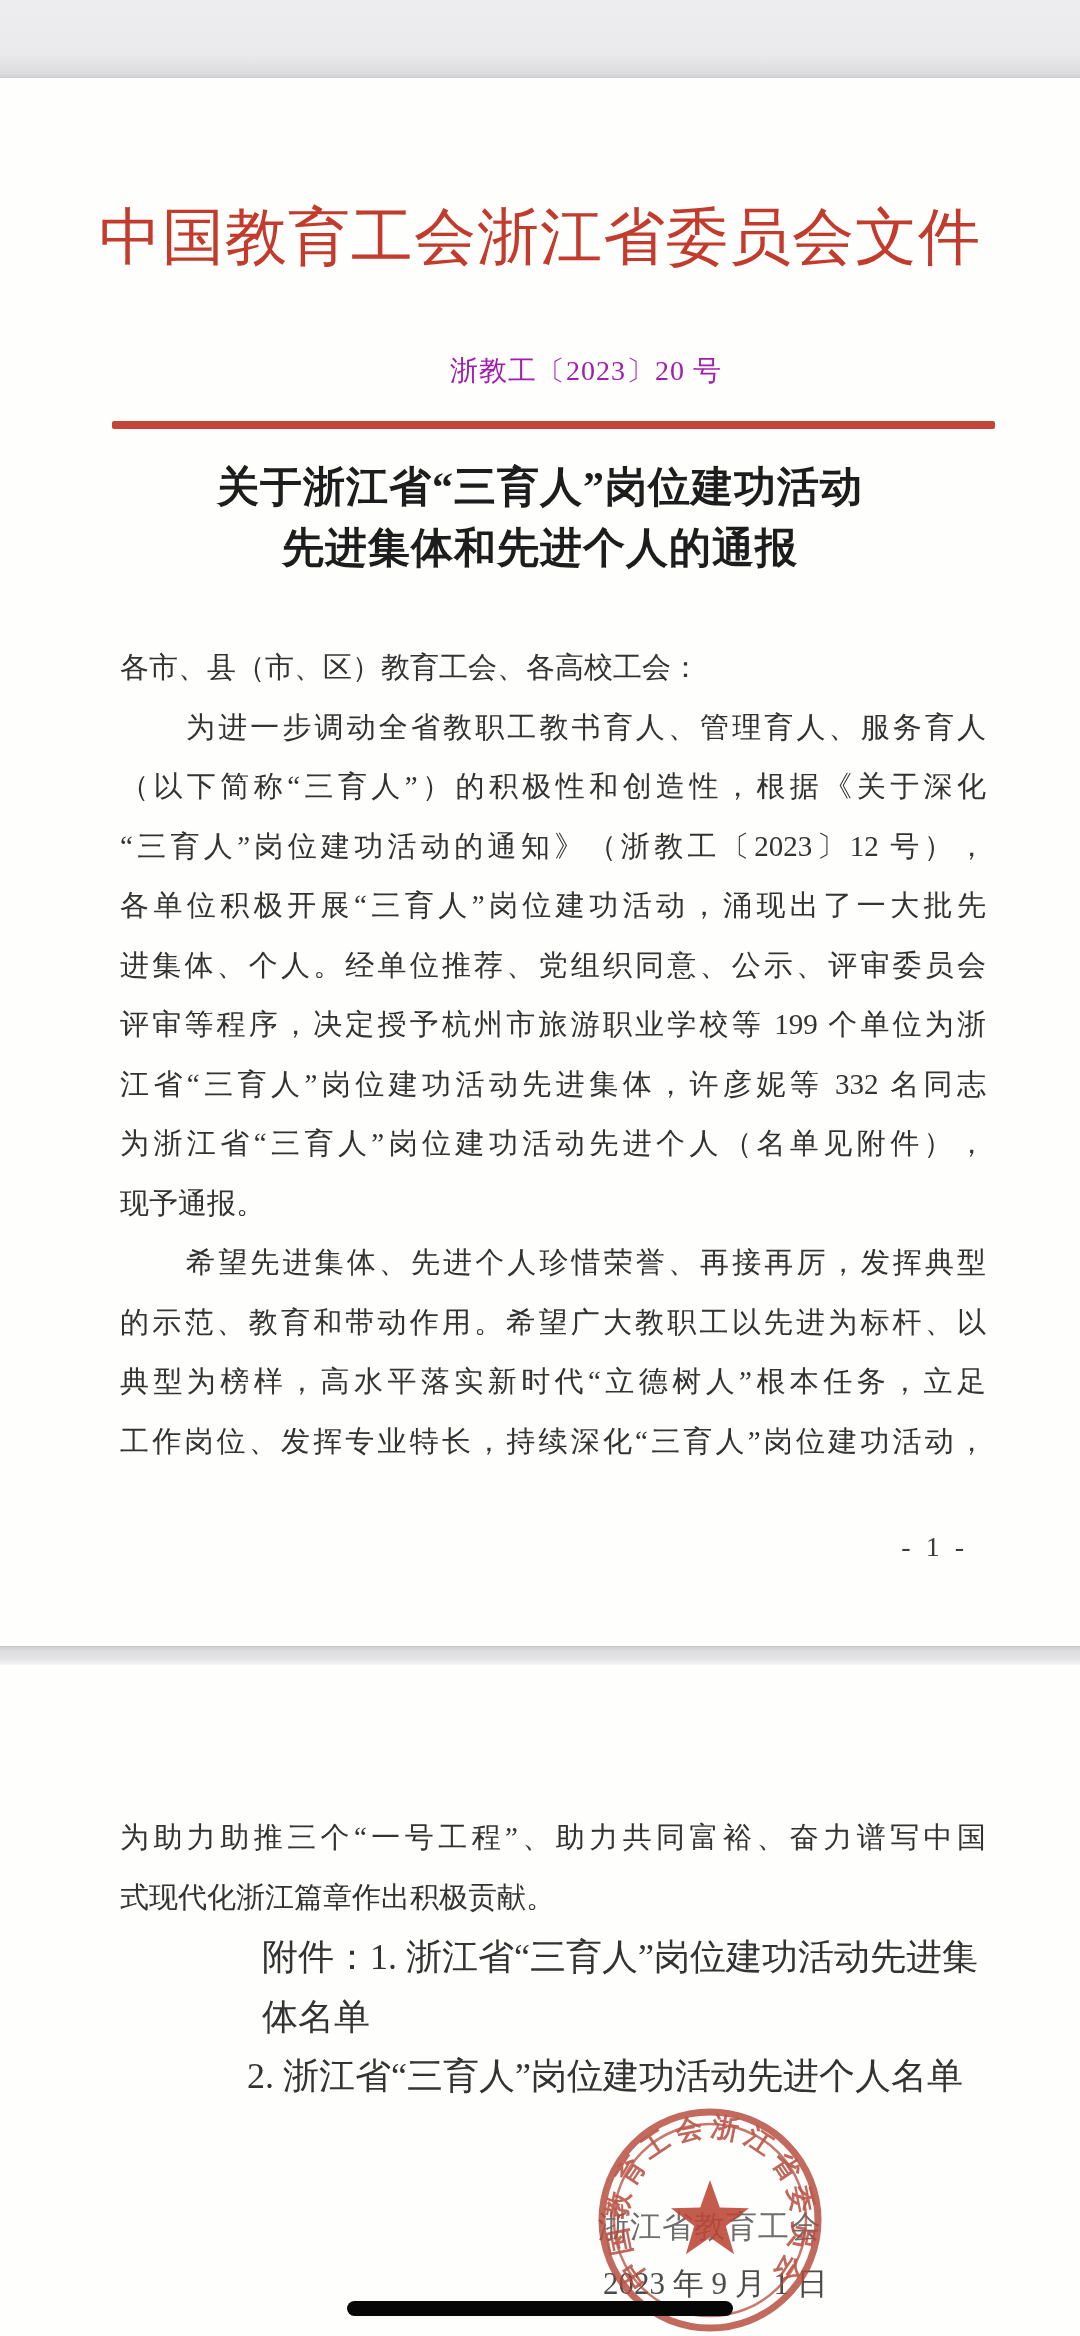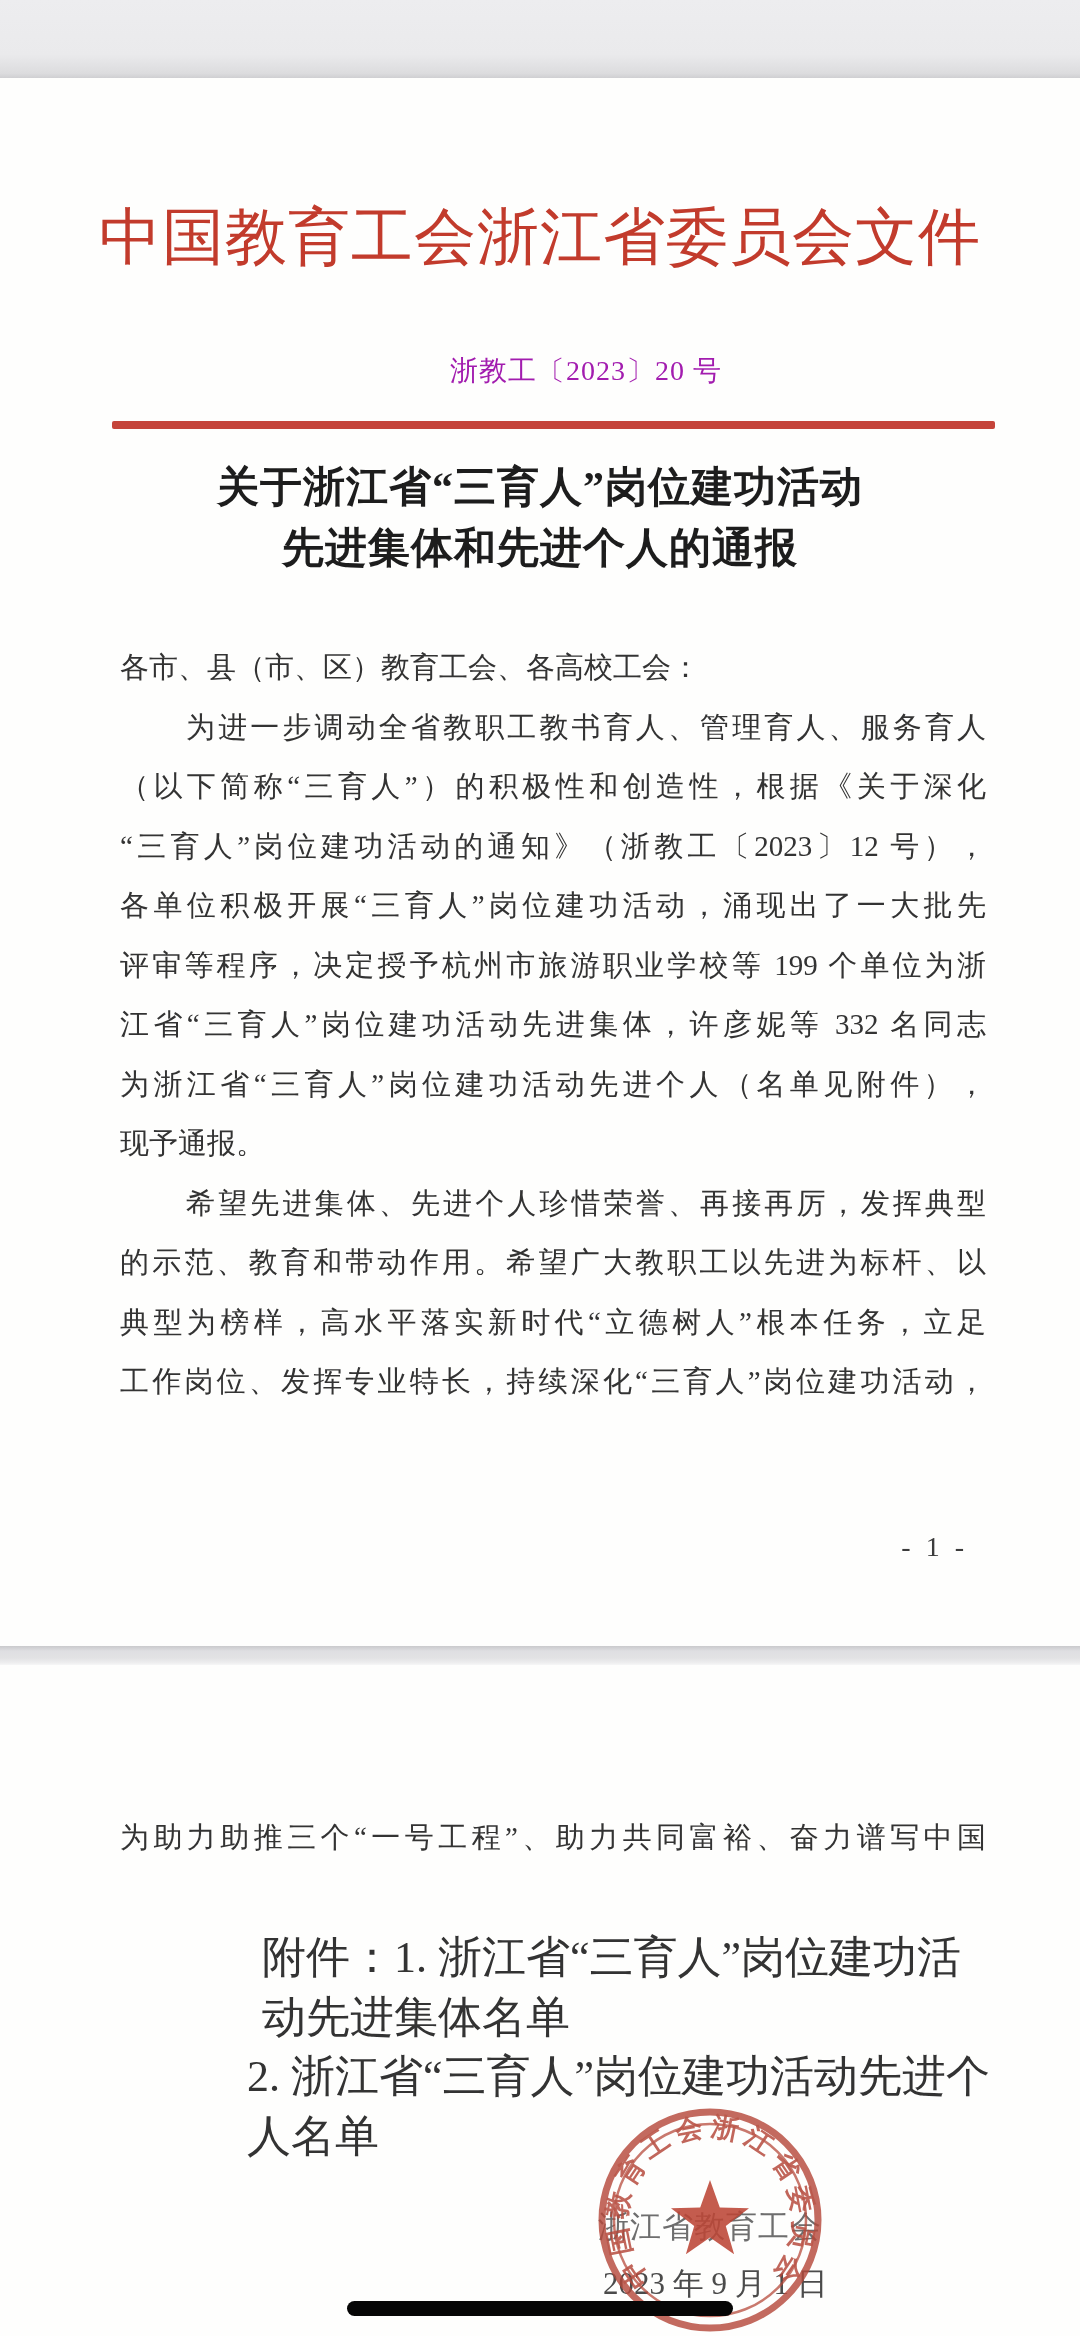--- a/index.html
+++ b/index.html
@@ -46,21 +46,21 @@
   .page2 .body2{top:143px;} 
   .bline{white-space:normal;}
   .bline.ind{padding-left:66px;}
   .bline.just{text-align:justify;text-align-last:justify;}
   .page-number{
     position:absolute;top:1452px;right:112px;
     font-size:28px;line-height:34px;color:#3c3c3c;letter-spacing:4px;
   }
   .attachments{
     position:absolute;top:263px;left:120px;width:880px;
-    font-size:44px;line-height:59.5px;color:#333333;
+    font-size:36px;line-height:59.5px;color:#333333;
   }
   .attach-1{padding-left:142px;}
   .attach-2{padding-left:127px;}
   .signature{
     position:absolute;top:543px;left:598px;
     font-size:31px;line-height:38px;color:#6e6e6e;letter-spacing:1px;
   }
   .date{
     position:absolute;top:597px;left:603px;
     font-size:31px;line-height:44px;color:#4b4b4b;
@@ -88,37 +88,39 @@
     <div class="doc-title" style="top:379px;">
       <div>关于浙江省“三育人”岗位建功活动</div>
       <div>先进集体和先进个人的通报</div>
     </div>
     <div class="body-block" style="top:560px;">
         <div class="bline">各市、县（市、区）教育工会、各高校工会：</div>
         <div class="bline ind just">为进一步调动全省教职工教书育人、管理育人、服务育人</div>
         <div class="bline just">（以下简称“三育人”）的积极性和创造性，根据《关于深化</div>
         <div class="bline just">“三育人”岗位建功活动的通知》（浙教工〔2023〕12 号），</div>
         <div class="bline just">各单位积极开展“三育人”岗位建功活动，涌现出了一大批先</div>
+        <div class="bline just">进集体、个人。经单位推荐、党组织同意、公示、评审委员会</div>
         <div class="bline just">评审等程序，决定授予杭州市旅游职业学校等 199 个单位为浙</div>
         <div class="bline just">江省“三育人”岗位建功活动先进集体，许彦妮等 332 名同志</div>
         <div class="bline just">为浙江省“三育人”岗位建功活动先进个人（名单见附件），</div>
         <div class="bline">现予通报。</div>
         <div class="bline ind just">希望先进集体、先进个人珍惜荣誉、再接再厉，发挥典型</div>
         <div class="bline just">的示范、教育和带动作用。希望广大教职工以先进为标杆、以</div>
         <div class="bline just">典型为榜样，高水平落实新时代“立德树人”根本任务，立足</div>
         <div class="bline just">工作岗位、发挥专业特长，持续深化“三育人”岗位建功活动，</div>
       </div>
     <div class="page-number">- 1 -</div>
   </div>
 
   <div class="page-divider"></div>
 
   <div class="page page2">
     <div class="body-block body2">
         <div class="bline just">为助力助推三个“一号工程”、助力共同富裕、奋力谱写中国</div>
+        <div class="bline">式现代化浙江篇章作出积极贡献。</div>
       </div>
     <div class="attachments">
       <div class="attach-1">附件：1. 浙江省“三育人”岗位建功活动先进集体名单</div>
       <div class="attach-2">2. 浙江省“三育人”岗位建功活动先进个人名单</div>
     </div>
     <div class="signature">浙江省教育工会</div>
     <div class="date">2023 年 9 月 1 日</div>
 
     <svg class="seal" viewBox="0 0 240 240" aria-hidden="true">
       <circle cx="120" cy="120" r="108" fill="none" stroke="#b5483a" stroke-width="7" opacity="0.88"></circle>

